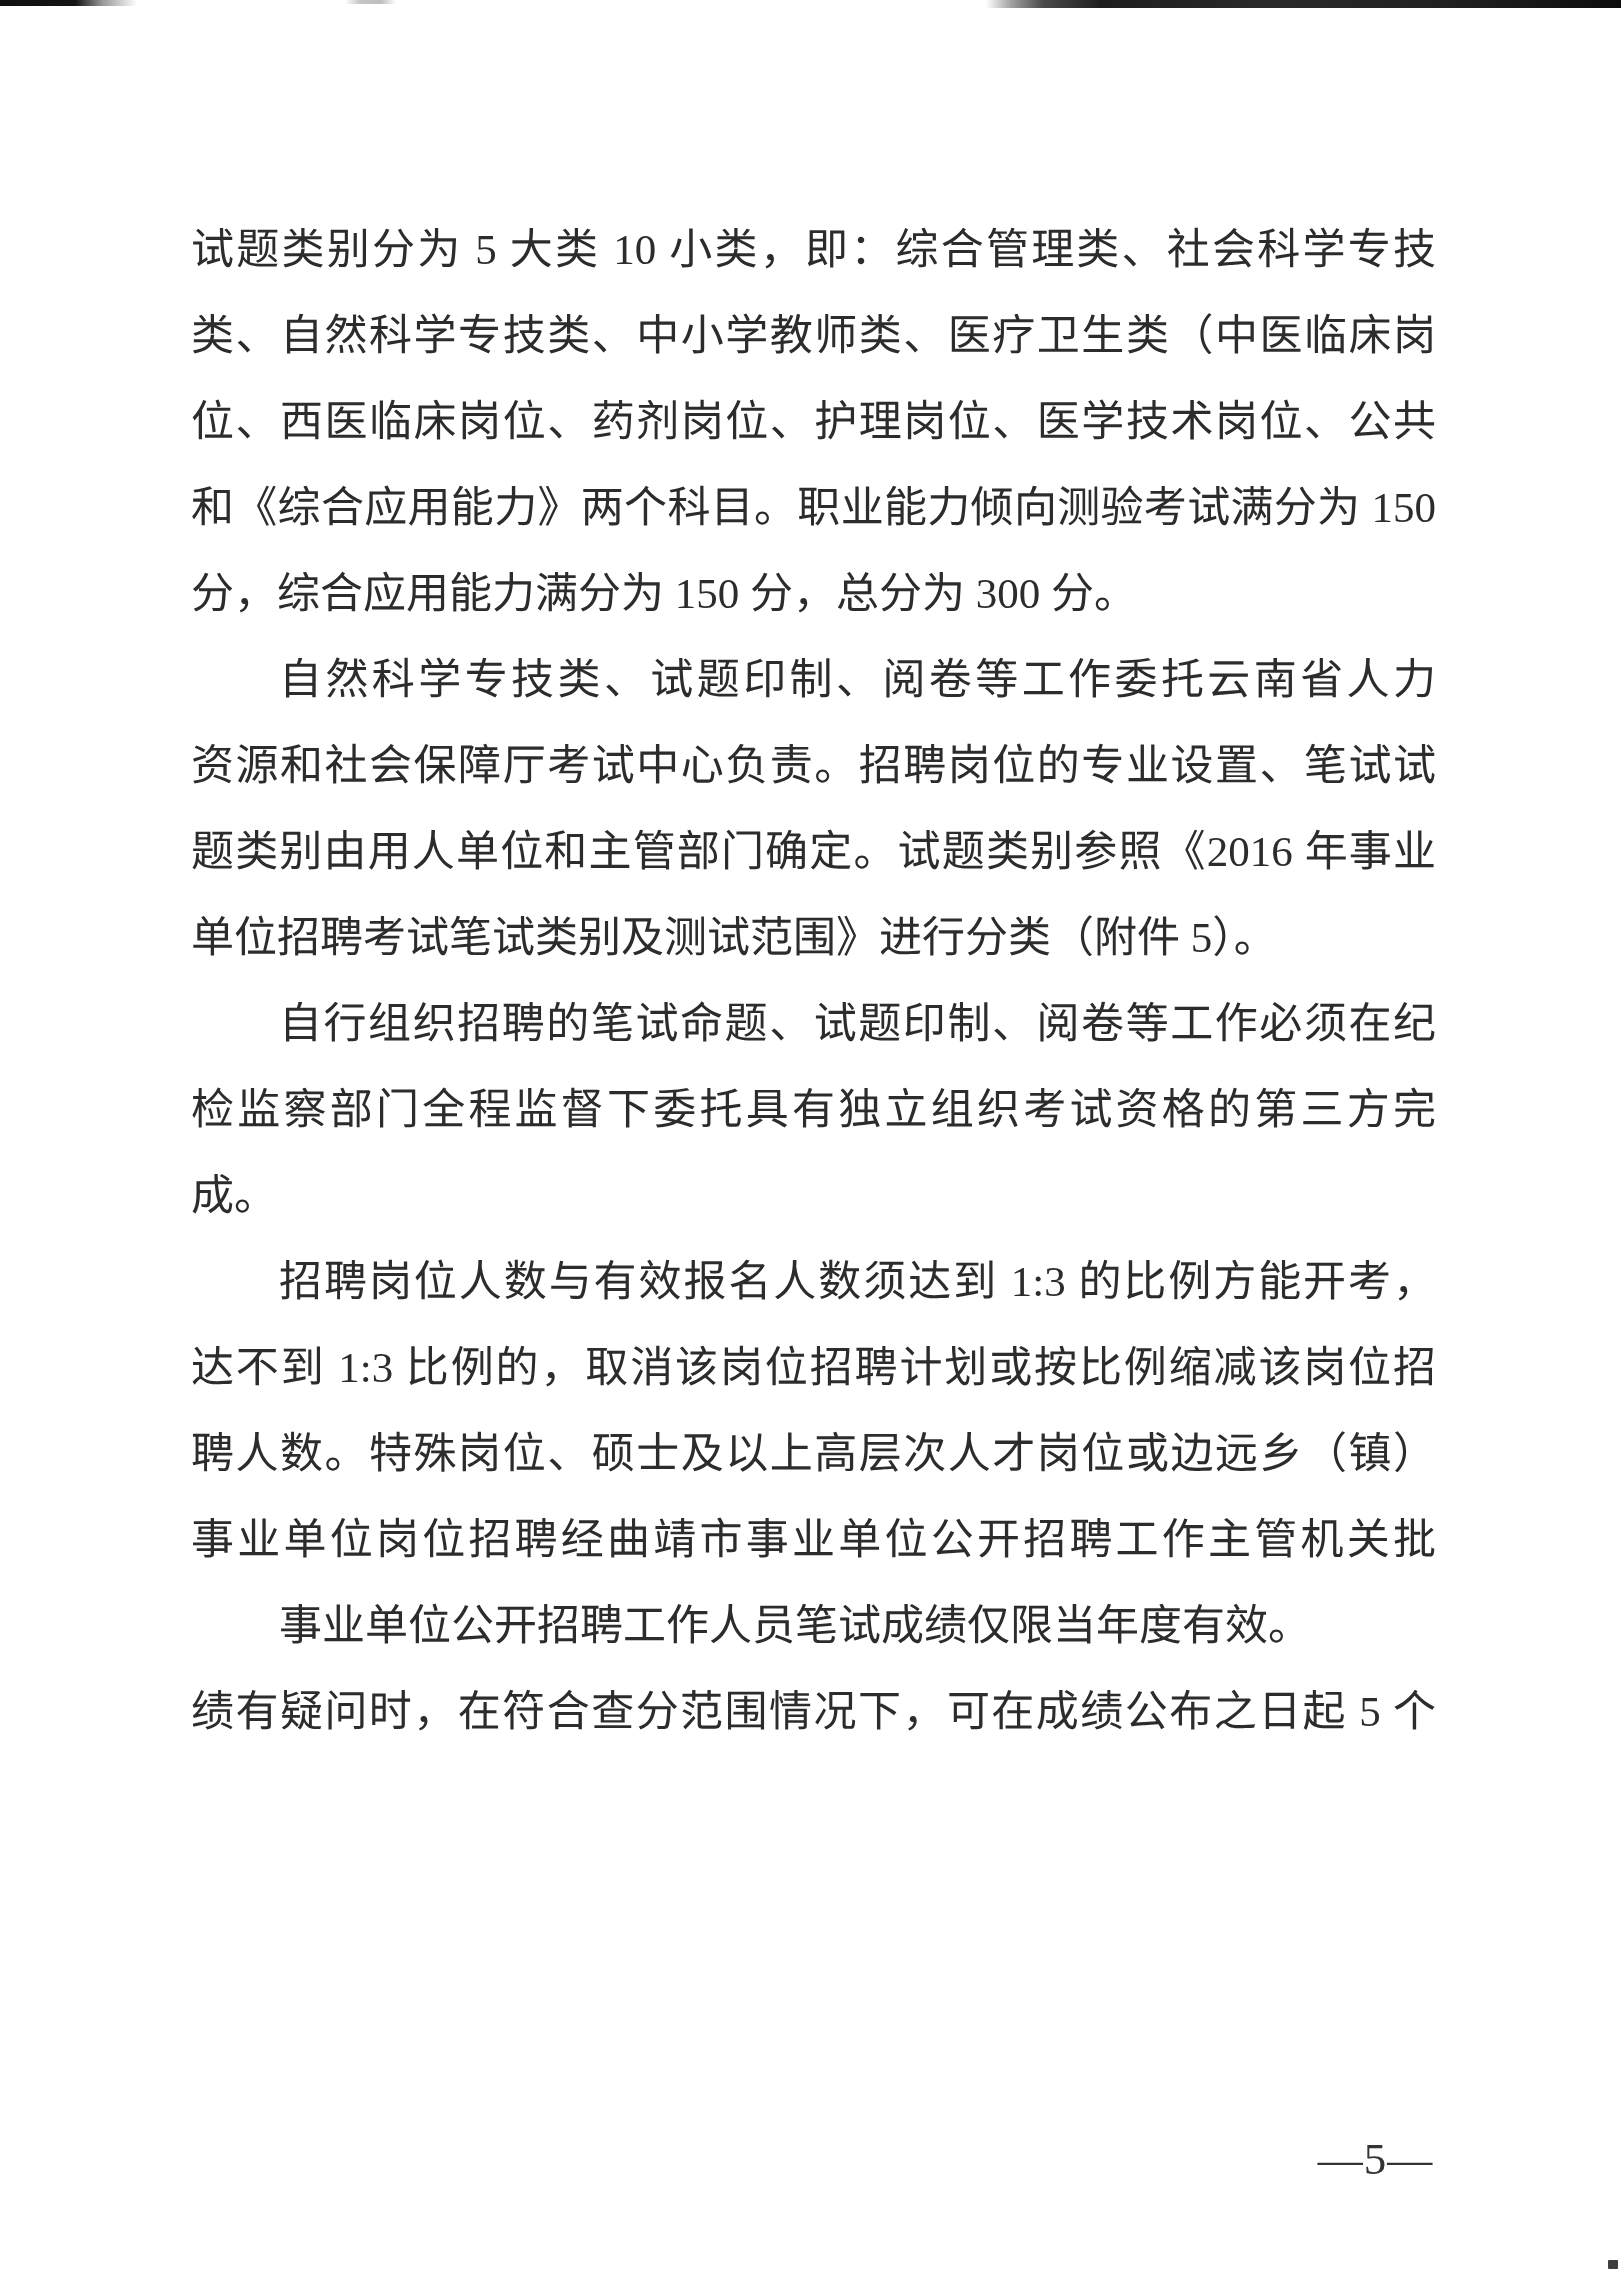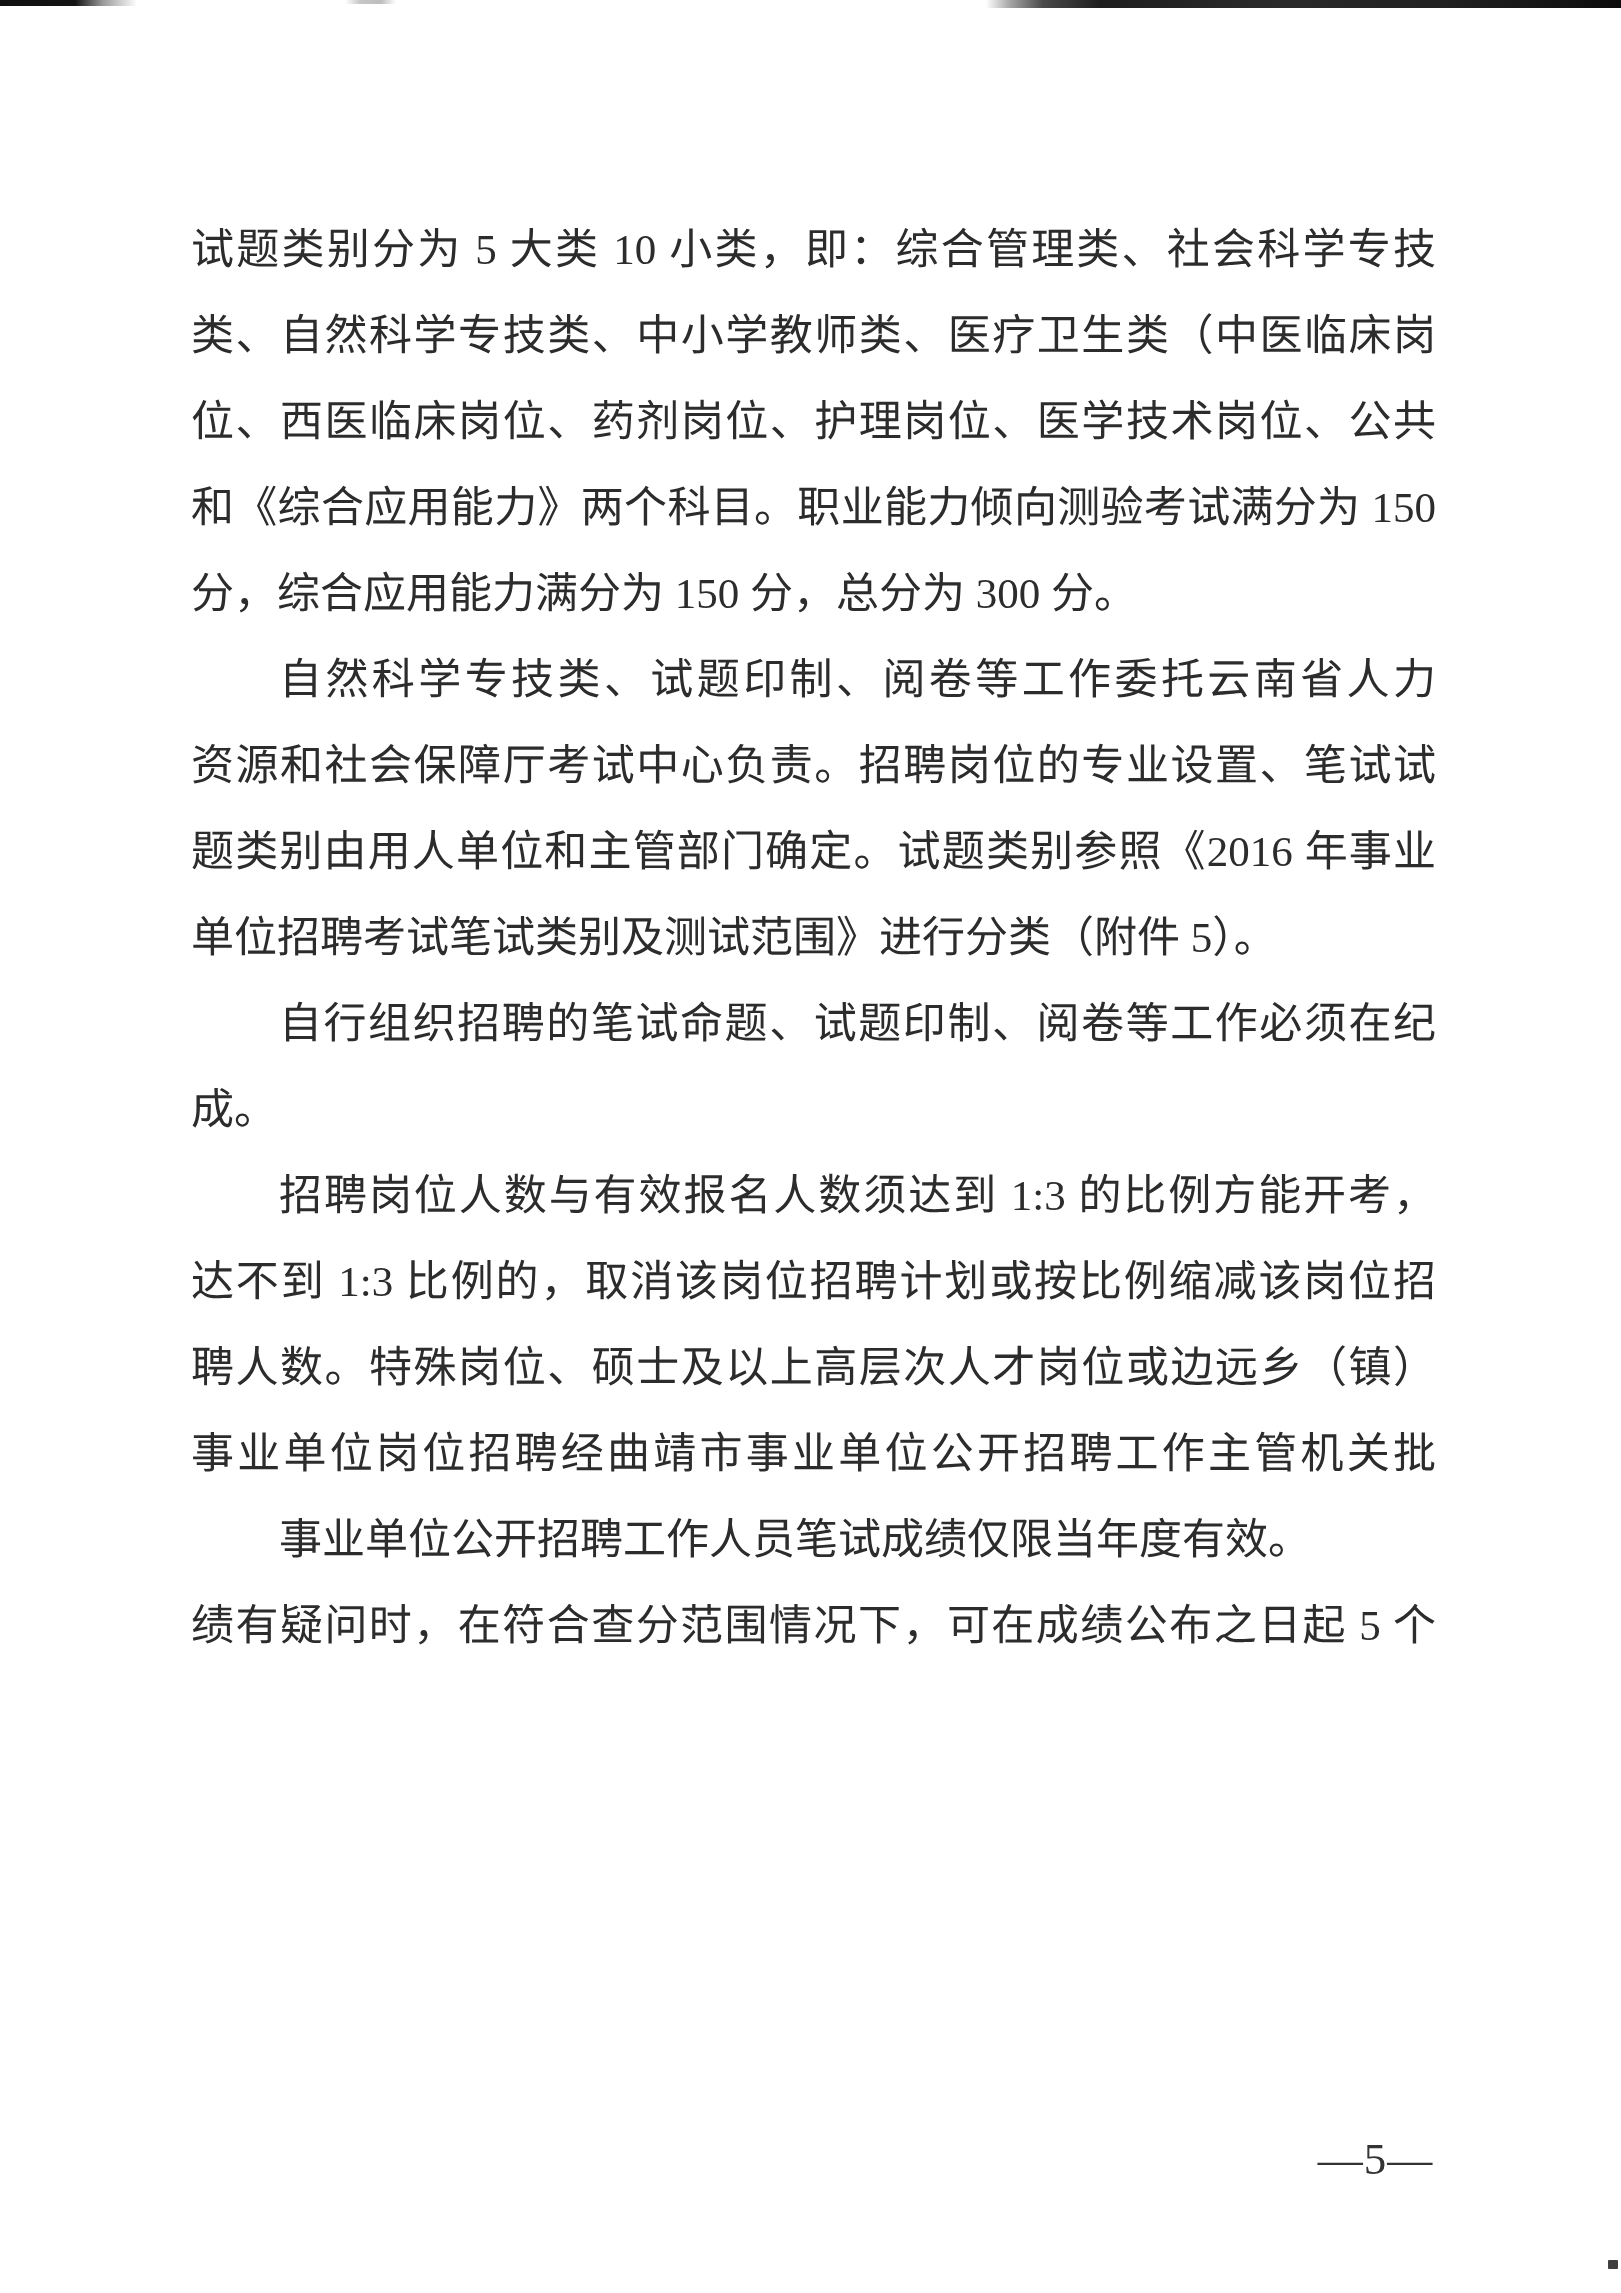--- a/index.html
+++ b/index.html
@@ -93,20 +93,21 @@
       <div class="doc-line">试题类别分为 5 大类 10 小类，即：综合管理类、社会科学专技</div>
       <div class="doc-line">类、自然科学专技类、中小学教师类、医疗卫生类（中医临床岗</div>
       <div class="doc-line">位、西医临床岗位、药剂岗位、护理岗位、医学技术岗位、公共</div>
       <div class="doc-line">和《综合应用能力》两个科目。职业能力倾向测验考试满分为 150</div>
       <div class="doc-line para-end">分，综合应用能力满分为 150 分，总分为 300 分。</div>
       <div class="doc-line indent">自然科学专技类、试题印制、阅卷等工作委托云南省人力</div>
       <div class="doc-line">资源和社会保障厅考试中心负责。招聘岗位的专业设置、笔试试</div>
       <div class="doc-line">题类别由用人单位和主管部门确定。试题类别参照《2016 年事业</div>
       <div class="doc-line para-end">单位招聘考试笔试类别及测试范围》进行分类（附件 5）。</div>
       <div class="doc-line indent">自行组织招聘的笔试命题、试题印制、阅卷等工作必须在纪</div>
+      <div class="doc-line">检监察部门全程监督下委托具有独立组织考试资格的第三方完</div>
       <div class="doc-line para-end">成。</div>
       <div class="doc-line indent">招聘岗位人数与有效报名人数须达到 1:3 的比例方能开考，</div>
       <div class="doc-line">达不到 1:3 比例的，取消该岗位招聘计划或按比例缩减该岗位招</div>
       <div class="doc-line">聘人数。特殊岗位、硕士及以上高层次人才岗位或边远乡（镇）</div>
       <div class="doc-line">事业单位岗位招聘经曲靖市事业单位公开招聘工作主管机关批</div>
       <div class="doc-line indent para-end">事业单位公开招聘工作人员笔试成绩仅限当年度有效。</div>
       <div class="doc-line">绩有疑问时，在符合查分范围情况下，可在成绩公布之日起 5 个</div>
     </div>
 
   <div class="page-number">—5—</div>

